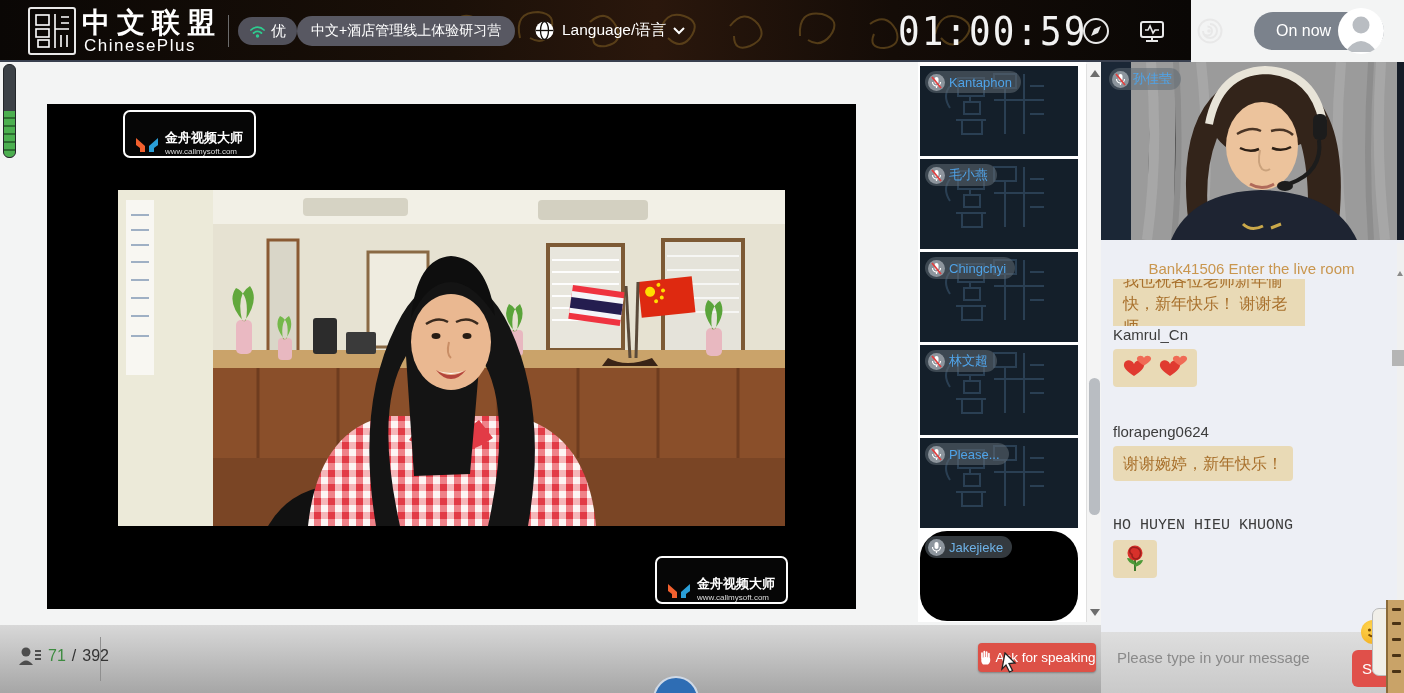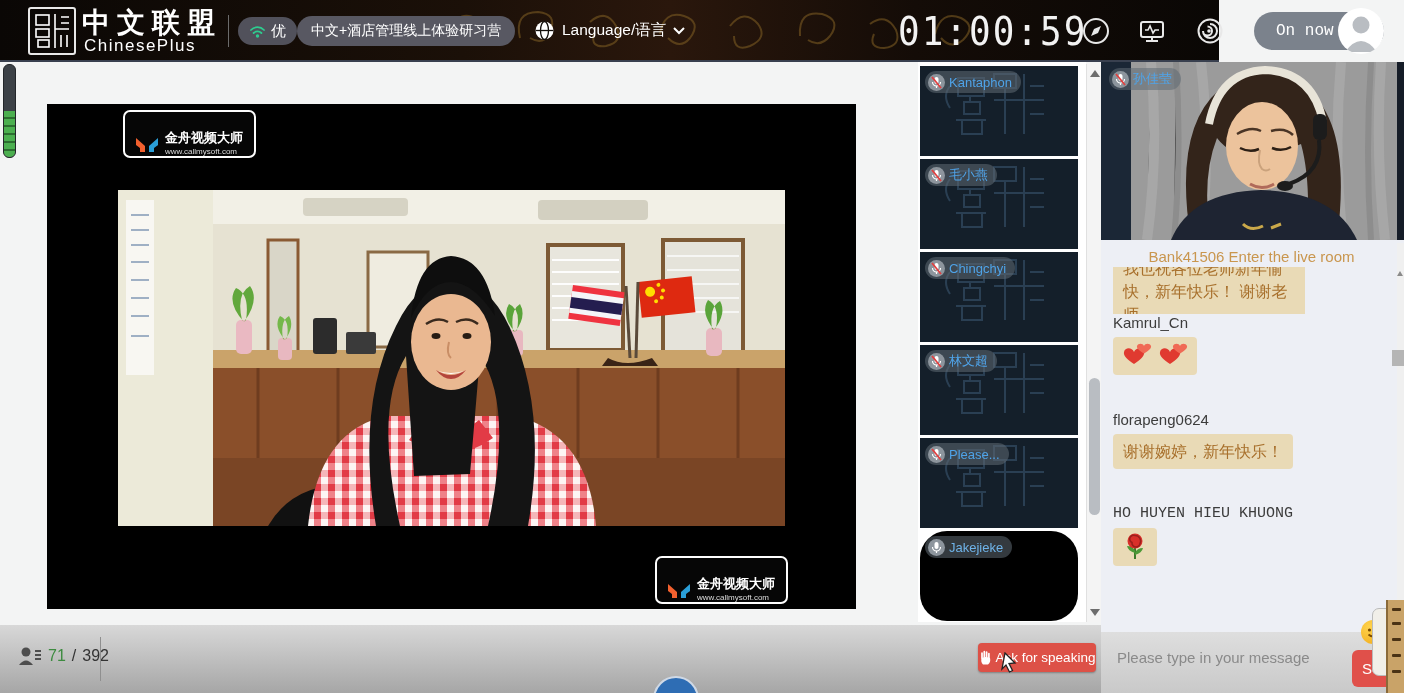--- a/index.html
+++ b/index.html
@@ -3,38 +3,38 @@
 <meta charset="utf-8">
 <style>
   html,body{margin:0;padding:0;background:#222;}
   .app{position:relative;width:1404px;height:693px;overflow:hidden;
        font-family:"Liberation Sans",sans-serif;background:#f3f4f4;}
   .abs{position:absolute;}
 
   
   .header{position:absolute;left:0;top:0;width:1191px;height:60px;
     background:linear-gradient(90deg,#0a0705,#1b1008 38%,#2a170c 55%,#140c07 75%,#0a0705);
-    border-bottom:2px solid #39404f;z-index:30;padding-left:28px;}
+    border-bottom:2px solid #39404f;z-index:30;}
   .hdr-swirls{position:absolute;left:430px;top:0;opacity:.6;}
   .seal-logo{position:absolute;left:28px;top:7px;width:44px;height:44px;
     border:2px solid #e8e8e8;border-radius:3px;}
   .logo-cn{position:absolute;left:82px;top:4px;color:#fff;font-size:28px;font-weight:bold;
     font-family:"DejaVu Serif",serif;letter-spacing:7px;white-space:nowrap;}
   .logo-en{position:absolute;left:84px;top:36px;color:#fff;font-size:17px;letter-spacing:1.5px;}
   .hdr-divider{position:absolute;left:228px;top:15px;width:1px;height:32px;background:#6b6b6b;}
   .pill{position:absolute;display:flex;align-items:center;border-radius:15px;color:#fff;}
   .quality-pill{left:238px;top:17px;height:28px;padding:0 11px;background:#51515b;gap:5px;font-size:15px;}
   .course-pill{left:297px;top:16px;height:30px;padding:0 14px;background:#585862;font-size:14px;}
   .language{position:absolute;left:534px;top:20px;display:flex;align-items:center;gap:7px;
     color:#fff;font-size:15.5px;}
   .clock{position:absolute;left:898px;top:11px;color:#f2f2f2;font-size:36px;
     font-family:"DejaVu Sans Mono",monospace;letter-spacing:2px;transform:scaleY(1.08);}
   .hdr-icon{position:absolute;top:17px;width:28px;height:28px;}
   .onnow-pill{left:1254px;top:12px;width:130px;height:38px;background:#7b828c;border-radius:19px;
-    font-size:16px;padding-left:22px;box-sizing:border-box;font-family:Liberation Mono, monospace;}
+    font-size:16px;padding-left:22px;box-sizing:border-box;}
   .avatar{position:absolute;left:1338px;top:8px;width:46px;height:46px;border-radius:50%;
     background:#fff;overflow:hidden;}
 
   
   .left-area{position:absolute;left:0;top:62px;width:918px;height:563px;background:#f3f4f4;}
   .level-meter{position:absolute;left:3px;top:2px;width:11px;height:92px;border-radius:6px;
     background:#3c4147;border:1px solid #23262a;overflow:hidden;}
   .level-fill{position:absolute;left:0;bottom:0;width:100%;height:46px;
     background:repeating-linear-gradient(180deg,#4caf50 0 6px,#2c6e30 6px 8px);}
   .stage{position:absolute;left:47px;top:42px;width:809px;height:505px;background:#000;}
@@ -61,21 +61,21 @@
   .sb-arrow{position:absolute;left:3px;width:0;height:0;border-left:5px solid transparent;
     border-right:5px solid transparent;}
   .sb-up{top:6px;border-bottom:7px solid #6d6d6d;}
   .sb-down{bottom:6px;border-top:7px solid #6d6d6d;}
 
   
   .presenter{position:absolute;left:1101px;top:62px;width:303px;height:178px;background:#0d1118;overflow:hidden;}
   .pres-barL{position:absolute;left:0;top:0;width:30px;height:178px;background:#1b2736;}
   .pres-barR{position:absolute;right:0;top:0;width:8px;height:178px;background:#151c27;}
   .chat{position:absolute;left:1101px;top:240px;width:303px;height:392px;background:#edeff5;
-    box-sizing:border-box;padding:6px 0 0 12px;overflow:hidden;}
+    box-sizing:border-box;padding:18px 0 0 12px;overflow:hidden;}
   .notice{text-align:center;color:#c9964e;font-size:15px;margin:2px 14px 0 0;}
   .clip{height:47px;overflow:hidden;margin-top:2px;}
   .bubble{display:inline-block;background:#e9dab6;border-radius:4px;padding:6px 10px;
     color:#a8702c;font-size:16px;line-height:23px;}
   .b1{width:172px;margin-top:-16px;}
   .chat-user{color:#3c3c3c;font-size:15px;}
   .u1{}
   .u2{margin-top:36px;}
   .u3{margin-top:36px;font-family:Liberation Mono, monospace;}
   .emoji-bubble{display:inline-flex;align-items:center;gap:6px;background:#e9dab6;border-radius:4px;

